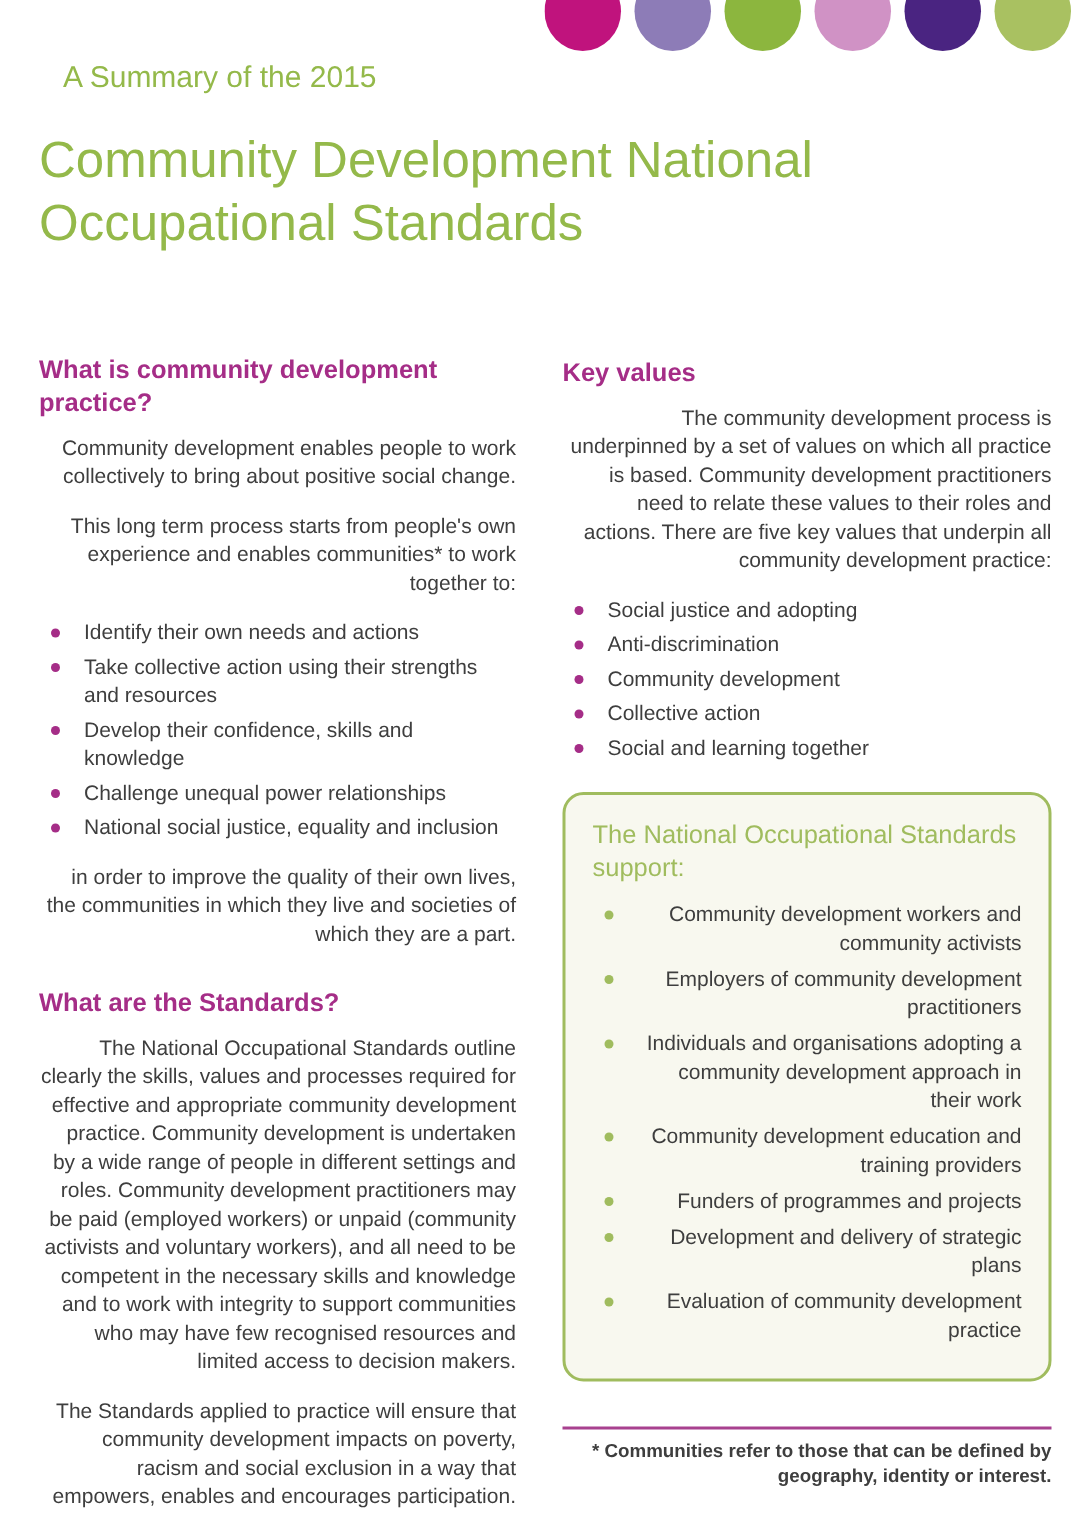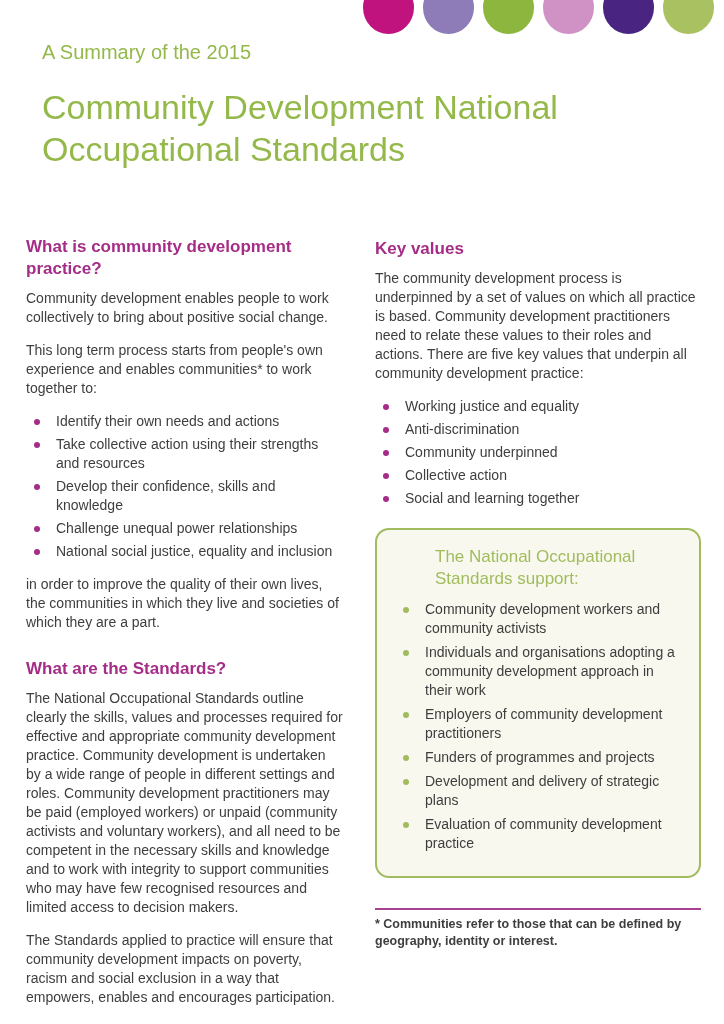--- a/index.html
+++ b/index.html
@@ -38,42 +38,42 @@
   .pretitle {
     position: absolute;
     left: 42px;
     top: 40px;
     font-size: 20px;
     line-height: 24px;
     color: var(--green-title, #94b94a);
   }
   .title {
     position: absolute;
-    left: 42px;
+    left: 26px;
     top: 86px;
     width: 640px;
     font-size: 34px;
     line-height: 42px;
     font-weight: 400;
     color: var(--green-title, #94b94a);
   }
 
   
   .col { position: absolute; top: 236px; font-size: 14px; line-height: 19px; }
   .col-left  { left: 26px;  width: 318px; }
   .col-right { left: 375px; width: 326px; top: 238px; }
 
   .h-magenta {
     font-size: 17px;
     line-height: 22px;
     font-weight: 700;
     color: var(--magenta-heading, #a52d87);
   }
   .h-magenta.spaced { margin-top: 26px; }
-  .col p { margin-top: 14px; }
+  .col p { margin-top: 14px; text-align: right; }
   .col h2 + p { margin-top: 9px; }
 
   ul.bullet-list { list-style: none; margin-top: 14px; }
   ul.bullet-list li {
     position: relative;
     padding-left: 30px;
     margin-bottom: 4px;
   }
   ul.bullet-list li::before {
     content: "";
@@ -93,24 +93,23 @@
     border: 2px solid var(--box-green, #a0bc5e);
     border-radius: 14px;
     background: var(--box-bg, #f8f8ef);
     padding: 16px 18px 18px 18px;
   }
   .support-box h3 {
     font-size: 17px;
     line-height: 22px;
     font-weight: 400;
     color: var(--box-green, #a0bc5e);
-    margin-left: 40px;
   }
   .support-box ul.bullet-list { margin-top: 10px; }
-  .support-box ul.bullet-list li { margin-bottom: 5px; }
+  .support-box ul.bullet-list li { margin-bottom: 5px; text-align: right; }
 
   
   .footnote { margin-top: 30px; }
   .footnote-rule {
     border: none;
     height: 2px;
     background: var(--footnote-rule, #a8418f);
     margin-bottom: 6px;
   }
   .footnote-text {
@@ -152,33 +151,34 @@
 
     <h2 class="h-magenta spaced">What are the Standards?</h2>
     <p>The National Occupational Standards outline clearly the skills, values and processes required for effective and appropriate community development practice. Community development is undertaken by a wide range of people in different settings and roles. Community development practitioners may be paid (employed workers) or unpaid (community activists and voluntary workers), and all need to be competent in the necessary skills and knowledge and to work with integrity to support communities who may have few recognised resources and limited access to decision makers.</p>
     <p>The Standards applied to practice will ensure that community development impacts on poverty, racism and social exclusion in a way that empowers, enables and encourages participation.</p>
   </div>
 
   <div class="col col-right">
     <h2 class="h-magenta">Key values</h2>
     <p>The community development process is underpinned by a set of values on which all practice is based. Community development practitioners need to relate these values to their roles and actions. There are five key values that underpin all community development practice:</p>
     <ul class="bullet-list">
-      <li>Working justice and equality</li>
+      <li>Social justice and adopting</li>
       <li>Anti-discrimination</li>
-      <li>Community underpinned</li>
+      <li>Community development</li>
       <li>Collective action</li>
       <li>Social and learning together</li>
     </ul>
 
     <div class="support-box">
       <h3>The National Occupational Standards support:</h3>
       <ul class="bullet-list green">
         <li>Community development workers and community activists</li>
+        <li>Employers of community development practitioners</li>
         <li>Individuals and organisations adopting a community development approach in their work</li>
-        <li>Employers of community development practitioners</li>
+        <li>Community development education and training providers</li>
         <li>Funders of programmes and projects</li>
         <li>Development and delivery of strategic plans</li>
         <li>Evaluation of community development practice</li>
       </ul>
     </div>
 
     <div class="footnote">
       <hr class="footnote-rule">
       <p class="footnote-text">* Communities refer to those that can be defined by geography, identity or interest.</p>
     </div>

